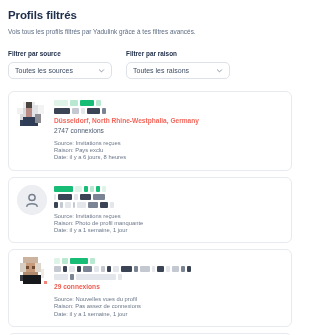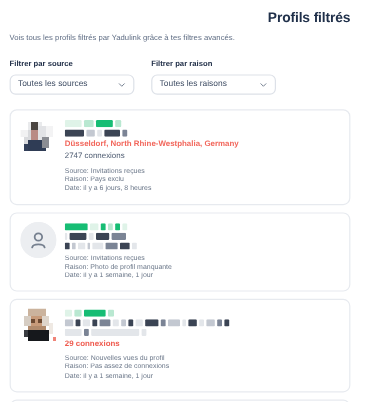--- a/index.html
+++ b/index.html
@@ -25,21 +25,20 @@
 
   
   .page-title {
     font-size: 11.5px;
     font-weight: bold;
     color: #1f2d४0;
     color: #20304a;
     letter-spacing: -0.1px;
     margin: 8px 0 0 0;
     line-height: 14px;
-    text-align: right;
   }
   .page-subtitle {
     font-size: 6.4px;
     color: #5d6b82;
     margin: 5px 0 0 0;
     line-height: 9px;
     letter-spacing: 0.02px;
   }
 
   

